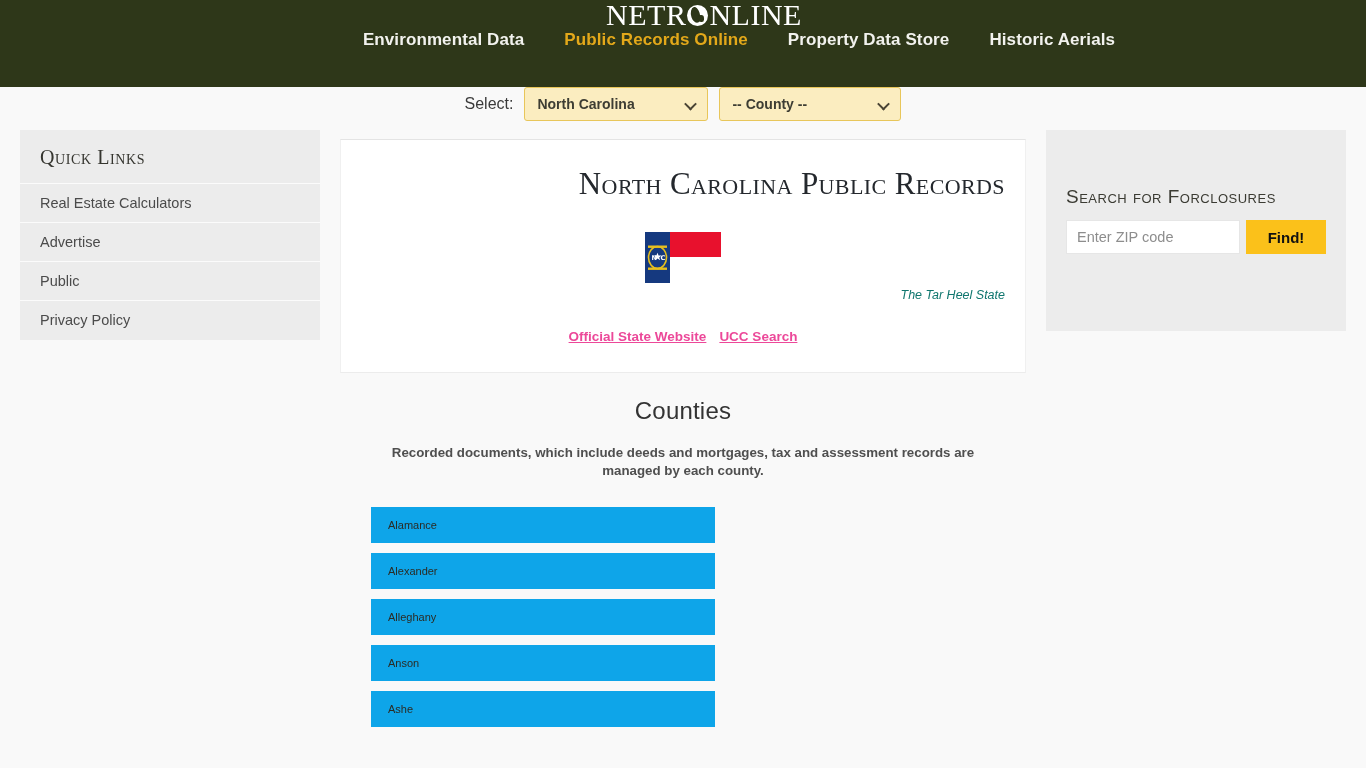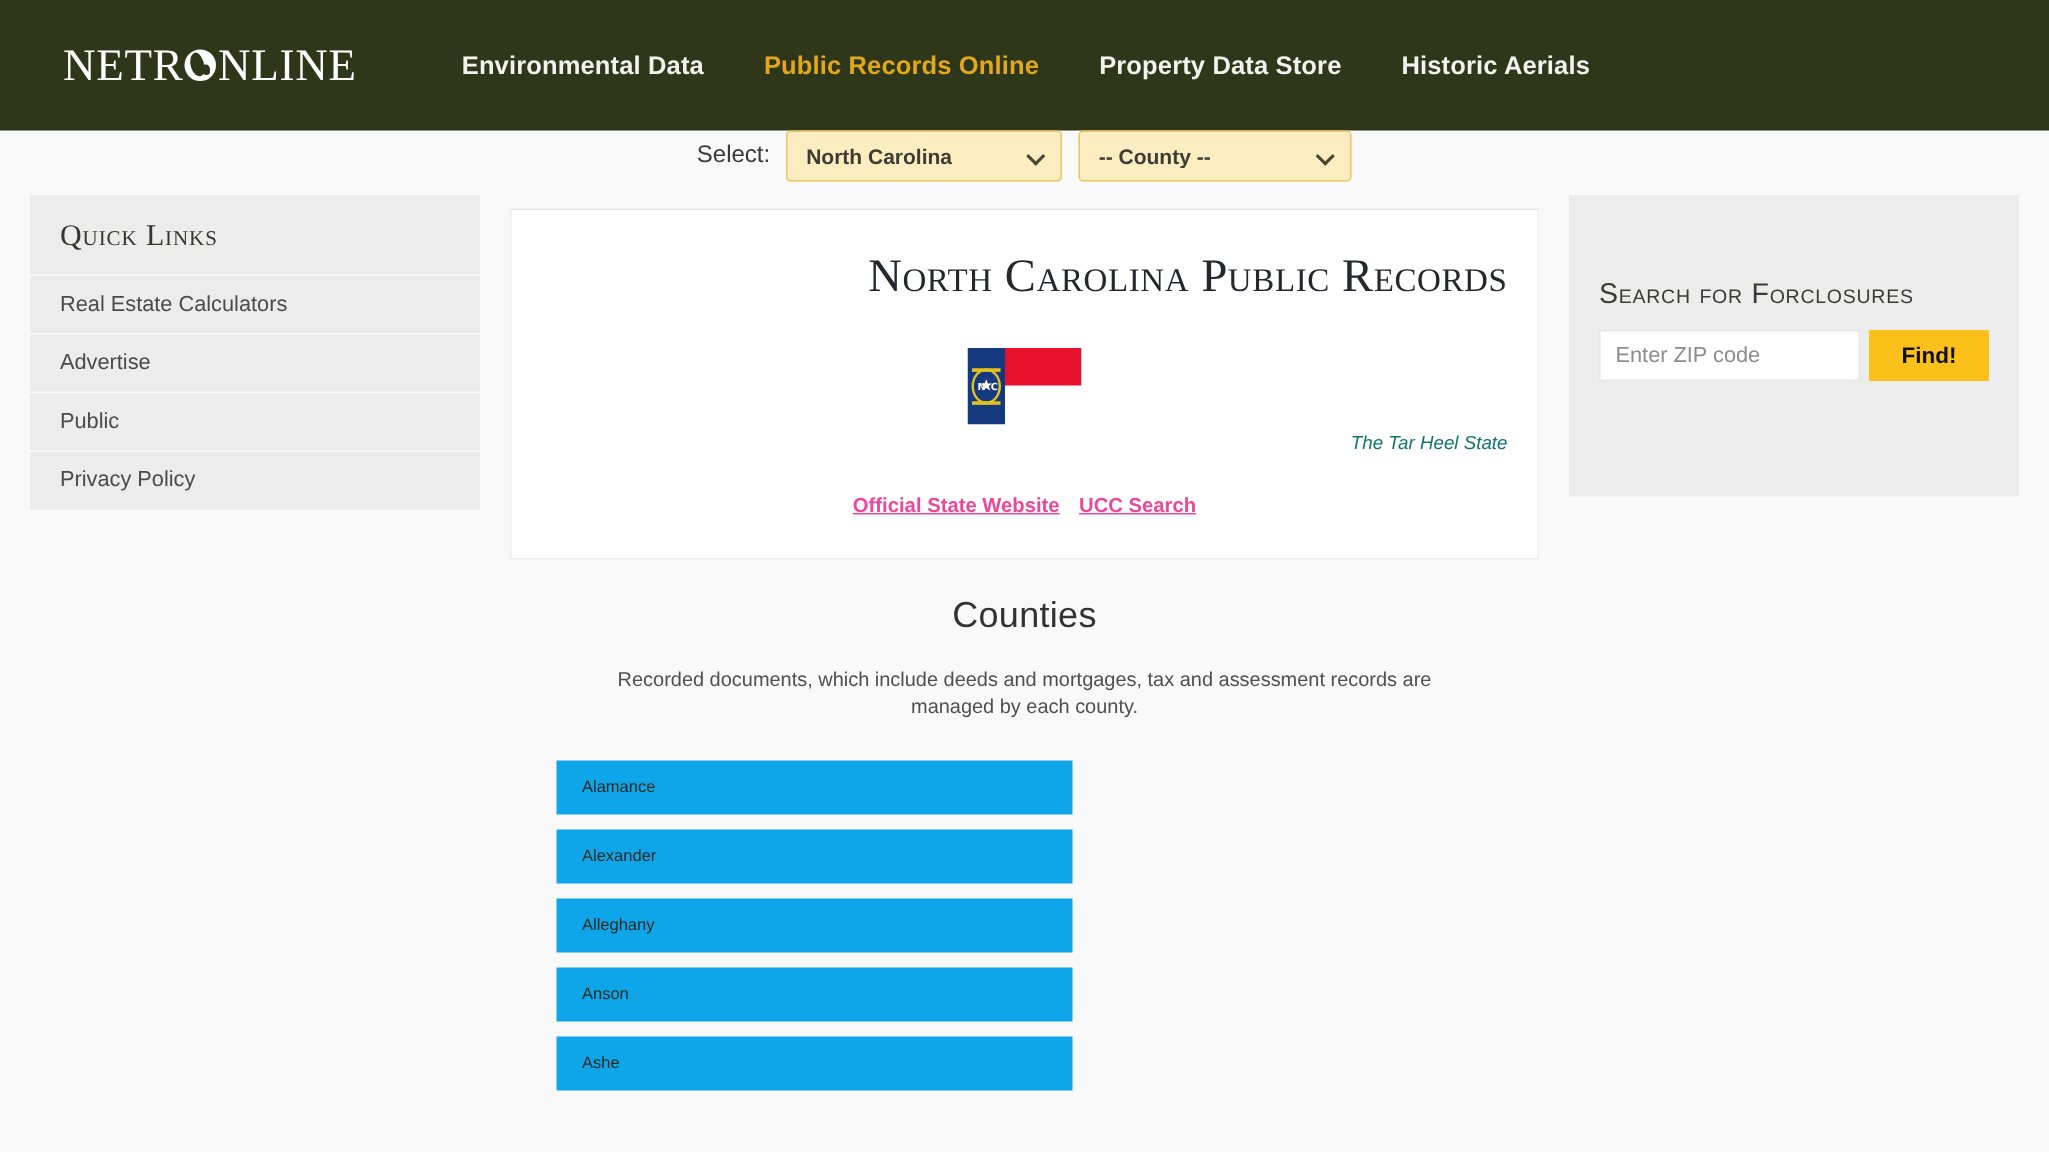--- a/index.html
+++ b/index.html
@@ -13,20 +13,21 @@
   }
 
   
   .site-header {
     height: 87px;
     background: #2e3719;
     display: flex;
     align-items: center;
     padding-left: 42px;
     position: relative;
+    flex-direction: column;
   }
   .logo {
     display: flex;
     align-items: baseline;
     font-family: "Liberation Serif", serif;
     color: #ffffff;
     font-size: 30px;
     letter-spacing: 0.5px;
     line-height: 1;
     user-select: none;
@@ -212,20 +213,21 @@
     margin: 24px 0 0 0;
     letter-spacing: 0.2px;
   }
   .counties-desc {
     text-align: center;
     font-size: 13.3px;
     color: #4f4f4f;
     line-height: 1.32;
     margin: 19px auto 0 auto;
     width: 600px;
+    font-weight: bold;
   }
 
   .county-list {
     margin-top: 28px;
     padding-left: 31px;
   }
   .county-btn {
     display: block;
     width: 344px;
     background: #0ea5e9;

